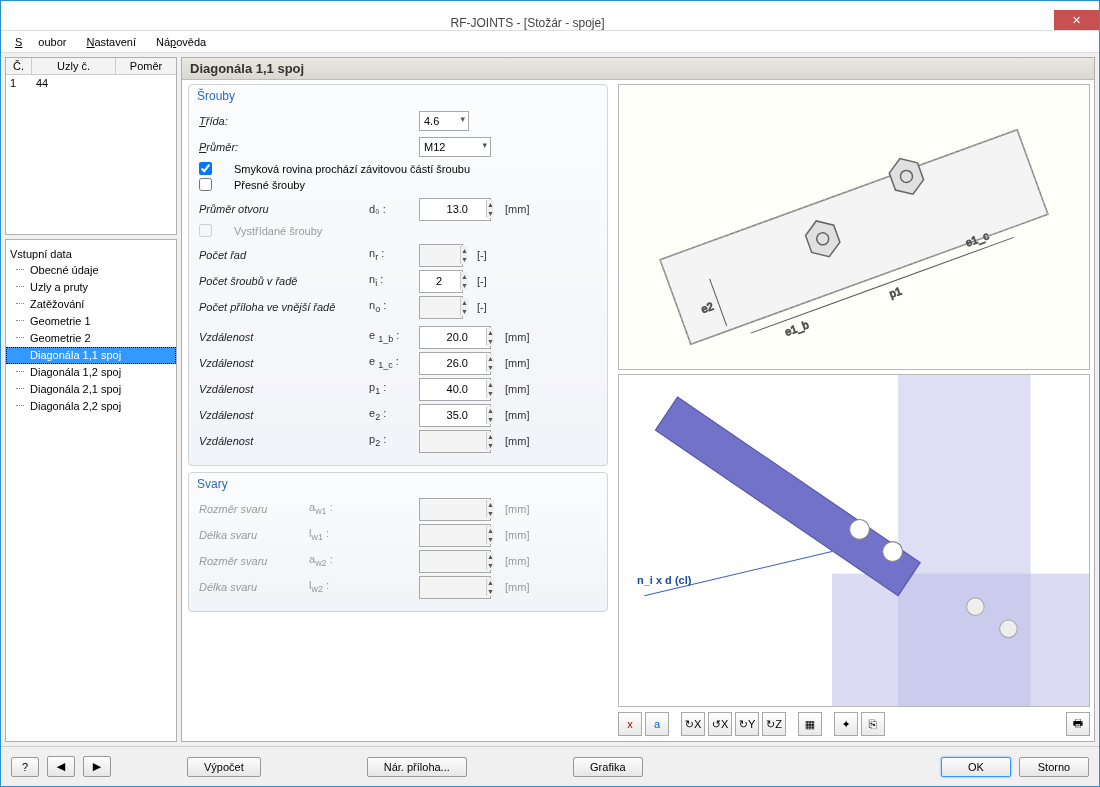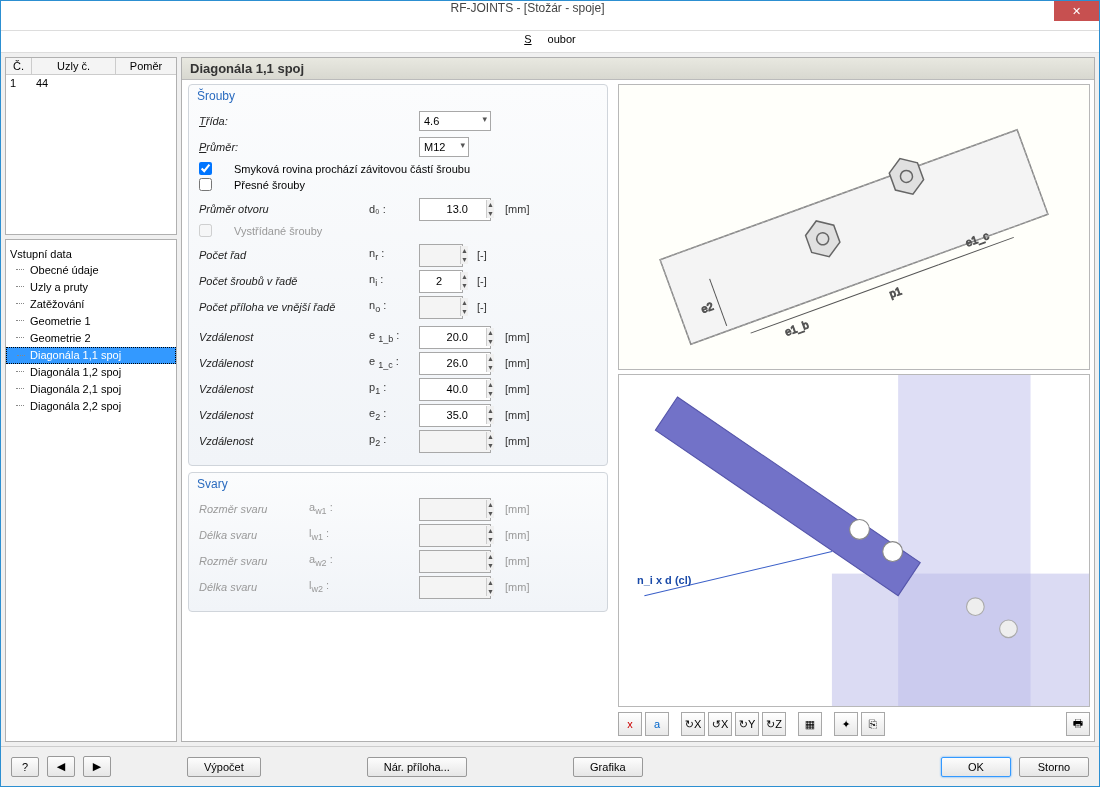--- a/index.html
+++ b/index.html
@@ -1,24 +1,24 @@
 <!DOCTYPE html>
 <html><head>
 <meta charset="utf-8">
 <style>
 * { box-sizing: border-box; margin: 0; padding: 0; font-family: "Segoe UI", Tahoma, sans-serif; font-size: 11px; }
 body { background: #fff; width: 1100px; height: 787px; overflow: hidden; }
 
 .window { width: 1100px; height: 787px; border: 1px solid #2c8fd1; display: flex; flex-direction: column; background: #f0f0f0; }
 
-.titlebar { height: 30px; background: #fff; display: flex; align-items: flex-start; border-bottom: 1px solid #ddd; }
+.titlebar { height: 30px; background: #fff; display: flex; align-items: flex-end; border-bottom: 1px solid #ddd; }
 .titlebar-title { flex: 1; text-align: center; font-size: 12px; color: #444; }
 .titlebar-close { width: 45px; height: 20px; background: #c75050; color: #fff; display: flex; align-items: center; justify-content: center; margin-right: 0; cursor: pointer; font-size: 14px; }
 
-.menubar { height: 22px; background: #fff; display: flex; align-items: center; padding: 0 6px; border-bottom: 1px solid #ddd; gap: 4px; flex-direction: column; }
+.menubar { height: 22px; background: #fff; display: flex; align-items: center; padding: 0 6px; border-bottom: 1px solid #ddd; gap: 4px; }
 .menubar span { padding: 2px 8px; cursor: pointer; }
 .menubar span u { text-decoration: underline; }
 
 .body-area { flex: 1; display: flex; padding: 4px; gap: 4px; background: #f0f0f0; overflow: hidden; }
 
 .left-col { width: 172px; display: flex; flex-direction: column; gap: 4px; }
 .tbl-box { border: 1px solid #b0b0b0; background: #fff; height: 178px; }
 .tbl-hdr { display: flex; border-bottom: 1px solid #ccc; background: #f4f4f4; }
 .tbl-hdr div { padding: 2px 4px; text-align: center; border-right: 1px solid #ccc; }
 .tbl-hdr div:last-child { border-right: none; }
@@ -129,28 +129,28 @@
       <div class="main-body">
 
         <div class="form-col">
 
           <div class="fset">
             <div class="fset-title">Šrouby</div>
 
             <div class="frow">
               <div class="flabel"><u>T</u>řída:</div>
               <div style="width:50px"></div>
-              <div class="select" style="width:72px">
+              <div class="select" style="width:50px">
                   <span>4.6</span>
                 </div>
             </div>
             <div class="frow">
               <div class="flabel"><u>P</u>růměr:</div>
               <div style="width:50px"></div>
-              <div class="select" style="width:50px">
+              <div class="select" style="width:72px">
                   <span>M12</span>
                 </div>
             </div>
 
             <label class="chk">
               <input type="checkbox" checked="" style="">
               <span>Smyková rovina prochází závitovou částí šroubu</span>
             </label>
             <label class="chk">
               <input type="checkbox" style="">

